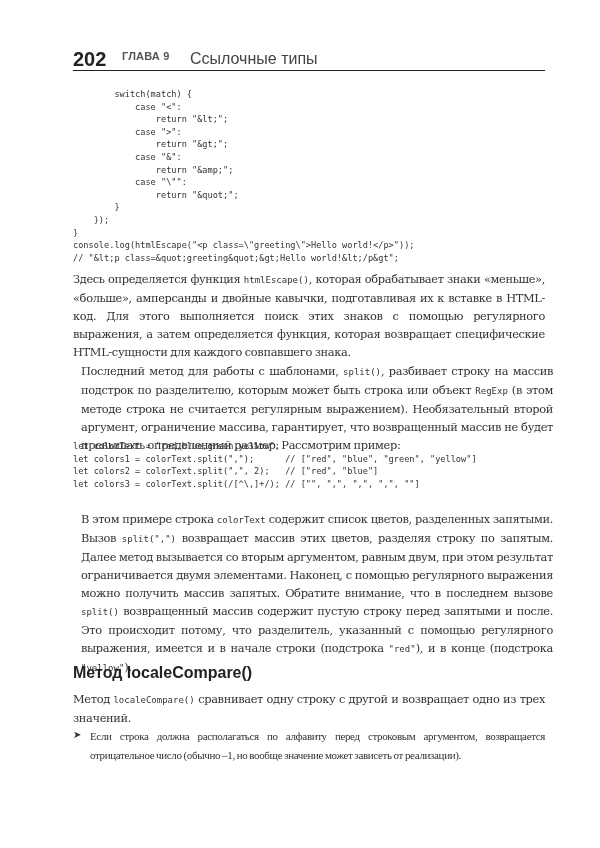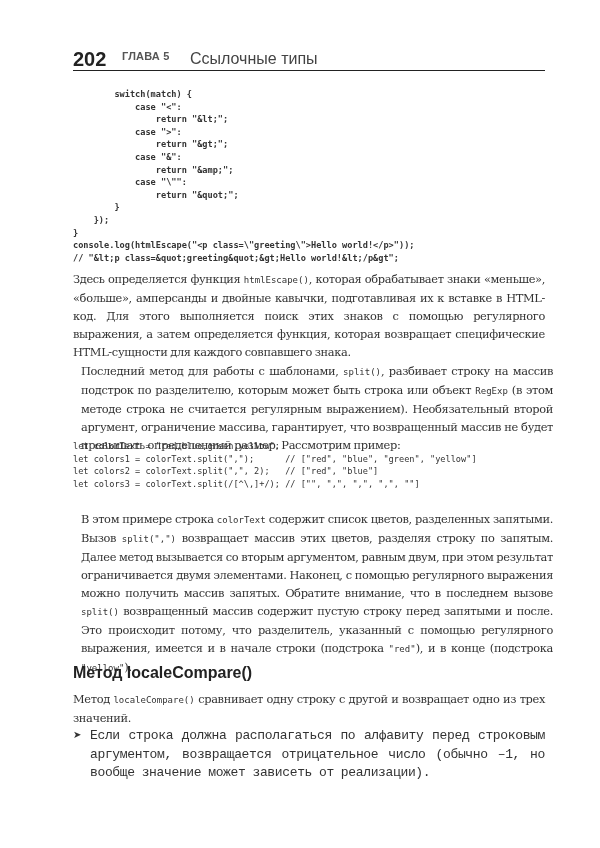--- a/index.html
+++ b/index.html
@@ -2,39 +2,39 @@
 <html><head>
   <meta charset="utf-8">
   <style>
     html, body { margin: 0; padding: 0; background: #ffffff; }
     body { width: 600px; height: 848px; position: relative; overflow: hidden; color: #222; }
     .header { position: absolute; left: 73px; top: 48px; width: 472px; height: 22px; border-bottom: 1.5px solid #222; }
     .page-num { position: absolute; left: 0; top: 0; font-family: "Liberation Sans", sans-serif; font-weight: bold; font-size: 20px; color: #222; }
     .chapter { position: absolute; left: 49px; top: 2px; font-family: "Liberation Sans", sans-serif; font-weight: bold; font-size: 11px; color: #555; letter-spacing: 0.2px; }
     .chapter-title { position: absolute; left: 117px; top: 2px; font-family: Liberation Sans, sans-serif; font-size: 16px; color: #444; }
     pre.code { position: absolute; left: 73px; margin: 0; font-family: "DejaVu Sans Mono", monospace; font-size: 8.6px; line-height: 12.6px; color: #333; white-space: pre; }
-    #code1 { top: 88px; font-weight: bold; }
+    #code1 { top: 88px; }
     #code2 { top: 440px; }
     .para { position: absolute; left: 73px; width: 472px; font-family: "DejaVu Serif", serif; font-size: 11.4px; line-height: 18px; color: #333; text-align: justify; letter-spacing: -0.35px; word-spacing: -0.5px; }
     .para code { font-family: "DejaVu Sans Mono", monospace; font-size: 9px; letter-spacing: 0; word-spacing: 0; }
     #p1 { top: 270px; }
     #p2 { top: 354px; }
     #p3 { top: 502px; }
     #p4 { top: 690px; }
     .h2 { position: absolute; left: 73px; top: 664px; font-family: "Liberation Sans", sans-serif; font-weight: bold; font-size: 16px; color: #222; }
     .bullet { position: absolute; left: 73px; top: 727px; width: 472px; }
     .bullet-icon { position: absolute; left: 0; top: 2px; font-size: 10px; color: #333; font-family: "DejaVu Sans", sans-serif; }
-    .bullet-text { position: absolute; left: 17px; width: 455px; font-family: Liberation Mono, monospace; font-size: 13px; line-height: 18.6px; color: #333; text-align: justify; letter-spacing: -0.35px; word-spacing: -0.5px; }
+    .bullet-text { position: absolute; left: 17px; width: 455px; font-family: Liberation Serif, serif; font-size: 11px; line-height: 18.6px; color: #333; text-align: justify; letter-spacing: -0.35px; word-spacing: -0.5px; }
   </style>
 </head>
 <body>
 
 <div class="header">
   <span class="page-num">202</span>
-  <span class="chapter">ГЛАВА 5</span>
+  <span class="chapter">ГЛАВА 9</span>
   <span class="chapter-title">Ссылочные типы</span>
 </div>
 
 <pre class="code" id="code1">        switch(match) {
             case "&lt;":
                 return "&amp;lt;";
             case "&gt;":
                 return "&amp;gt;";
             case "&amp;":
                 return "&amp;amp;";

